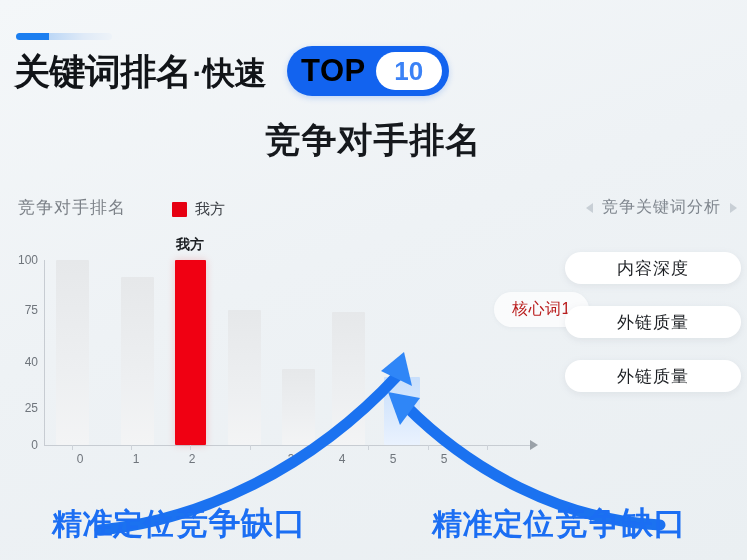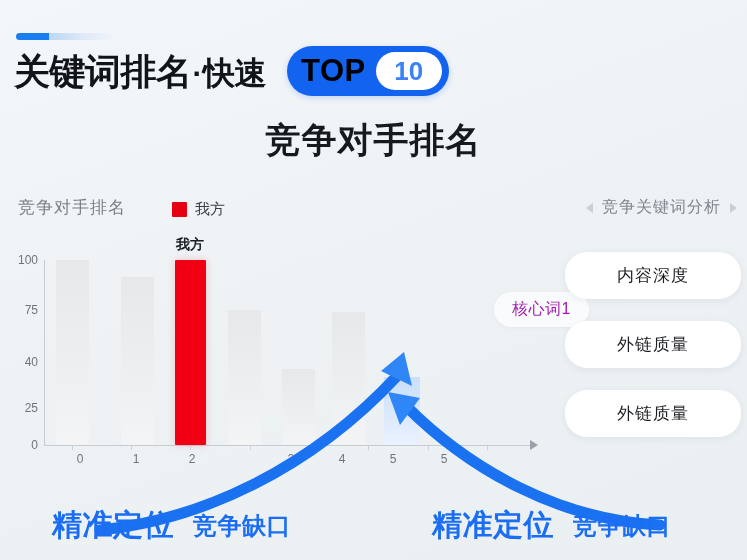--- a/index.html
+++ b/index.html
@@ -258,38 +258,38 @@
   }
 
   
   .keyword-pill {
     position: absolute;
     left: 494px;
     top: 292px;
     padding: 7px 18px;
     border-radius: 18px;
     background: rgba(255,255,255,0.72);
-    color: #a21caf;
+    color: #b91c1c;
     font-size: 16px;
     letter-spacing: 0.5px;
     box-shadow: 0 1px 4px rgba(150,160,170,0.10);
   }
 
   
   .cards {
     position: absolute;
     right: 6px;
     top: 252px;
     width: 176px;
     display: flex;
     flex-direction: column;
     gap: 22px;
   }
   .card {
-    height: 47px;
+    height: 32px;
     border-radius: 22px;
     background: #ffffff;
     display: flex;
     align-items: center;
     justify-content: center;
     font-size: 17px;
     color: #1c1f23;
     letter-spacing: 1px;
     box-shadow: 0 2px 7px rgba(120,135,150,0.13);
   }
@@ -314,25 +314,25 @@
   }
   .caption.left  { left: 52px; }
   .caption.right { left: 432px; }
   .caption .big {
     font-size: 30px;
     font-weight: bold;
     color: #1b6ef3;
     letter-spacing: 0.5px;
   }
   .caption .small {
-    font-size: 24px;
+    font-size: 32px;
     font-weight: bold;
     color: #1b6ef3;
     letter-spacing: 0.5px;
-    margin-left: 19px;
+    margin-left: 2px;
   }
 </style>
 </head>
 <body>
 
 <div class="deco-bar">
   <div class="seg-solid"></div>
   <div class="seg-fade"></div>
 </div>
 

